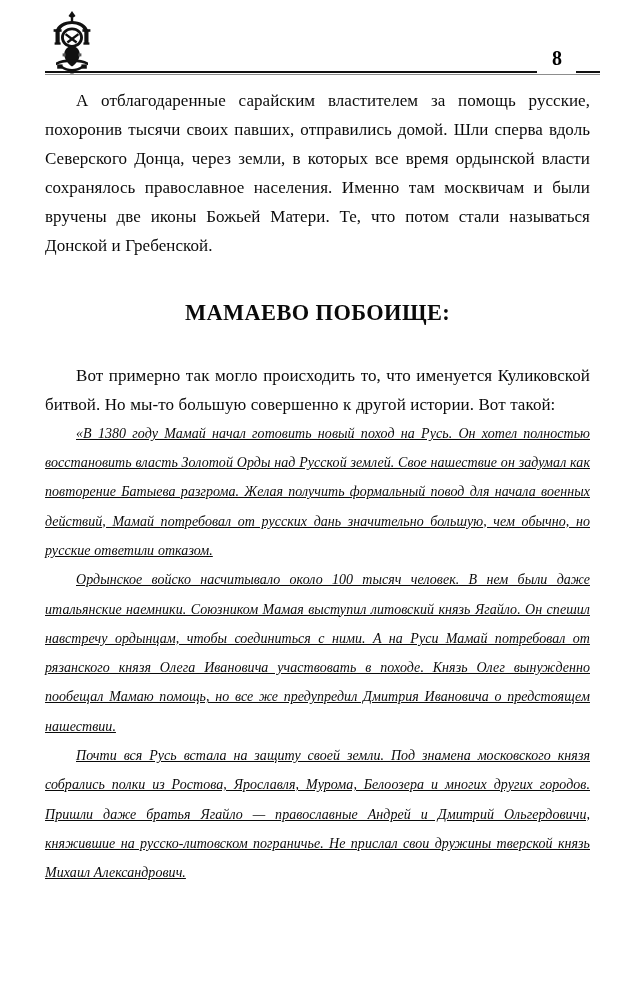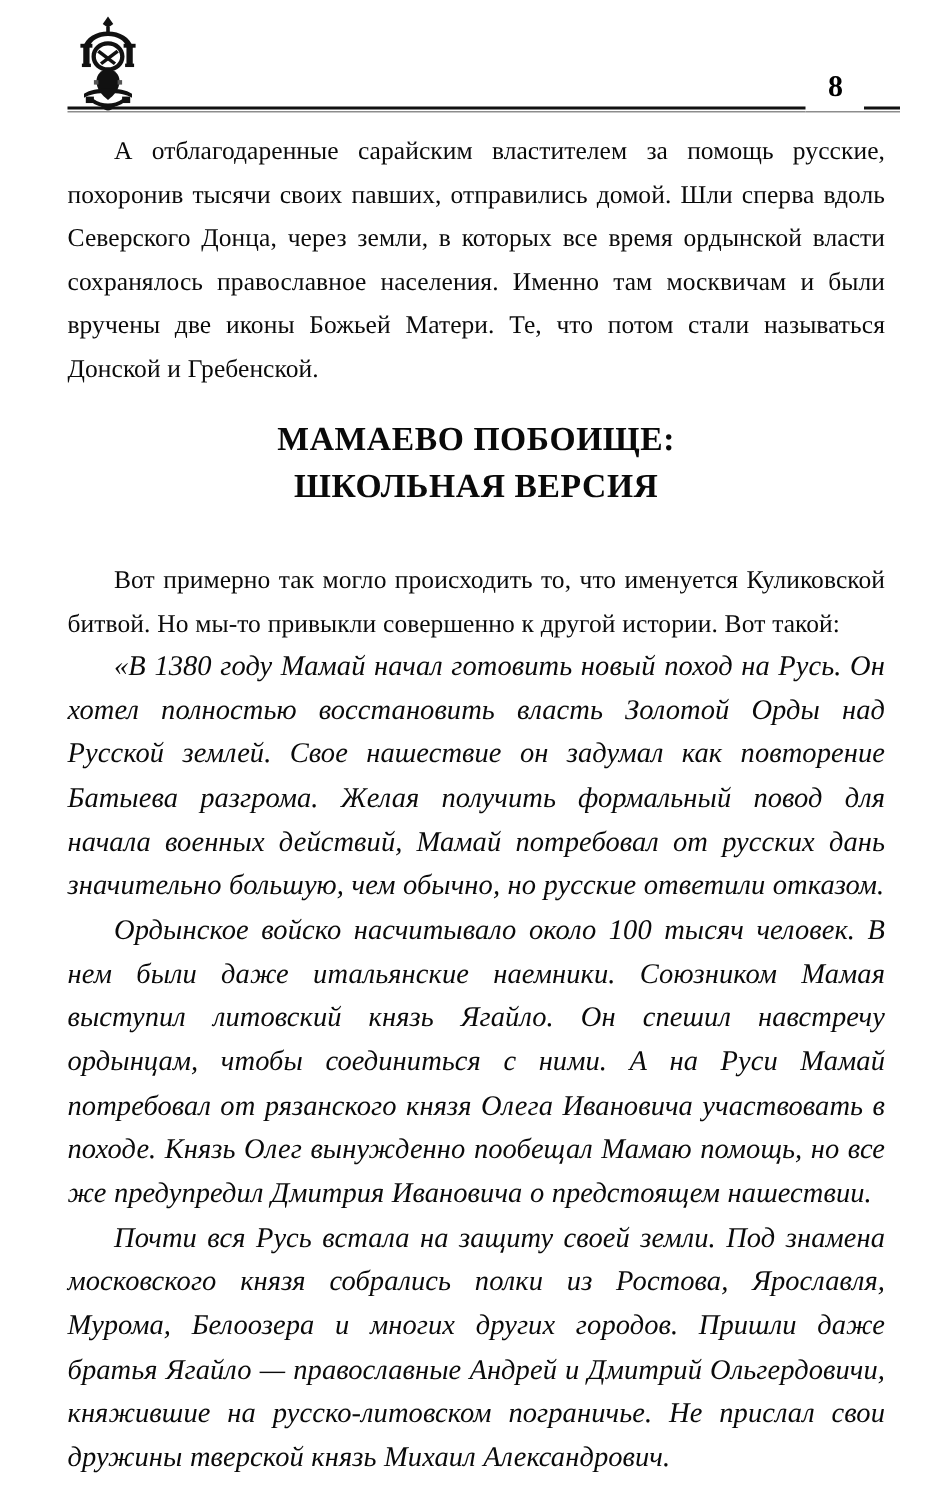--- a/index.html
+++ b/index.html
@@ -106,35 +106,36 @@
     text-align: justify;
     text-indent: 31px;
     letter-spacing: 0.05px;
     word-spacing: 0.2px;
     hyphens: manual;
   }
   p.para:last-child { text-align: justify; }
 
   p.italic {
     font-style: italic;
-    font-size: 19px;
+    font-size: 14px;
     line-height: 29.3px;
+    text-decoration: underline;
   }
 
   .heading {
     margin: 0;
     text-align: center;
     font-weight: bold;
     font-size: 22.4px;
     line-height: 31px;
     letter-spacing: 0.4px;
     text-indent: 0;
   }
   .heading-block {
-    margin-top: 16px;
+    margin-top: 36px;
     margin-bottom: 33px;
   }
   .heading .line2 { display: block; }
 
   .gap-after-intro { margin-top: 0; }
 </style>
 </head>
 <body>
 
 <div class="page">
@@ -193,25 +194,24 @@
     <div class="rule-right"></div>
   </div>
 
   <div class="content">
 
     <p class="para">А отблагодаренные сарайским властителем за помощь русские, похоронив тысячи своих павших, отправились домой. Шли сперва вдоль Северского Донца, через земли, в которых все время ордынской власти сохранялось православное населения. Именно там москвичам и были вручены две иконы Божьей Матери. Те, что потом стали называться Донской и Гребенской.</p>
 
     <div class="heading-block">
       <h2 class="heading">
         <span class="line1">МАМАЕВО ПОБОИЩЕ:</span>
-        <span class="line2">ШКОЛЬНАЯ ВЕРСИЯ</span>
       </h2>
     </div>
 
-    <p class="para gap-after-intro">Вот примерно так могло происходить то, что именуется Куликовской битвой. Но мы-то привыкли совершенно к другой истории. Вот такой:</p>
+    <p class="para gap-after-intro">Вот примерно так могло происходить то, что именуется Куликовской битвой. Но мы-то большую совершенно к другой истории. Вот такой:</p>
 
     <p class="para italic">«В 1380 году Мамай начал готовить новый поход на Русь. Он хотел полностью восстановить власть Золотой Орды над Русской землей. Свое нашествие он задумал как повторение Батыева разгрома. Желая получить формальный повод для начала военных действий, Мамай потребовал от русских дань значительно большую, чем обычно, но русские ответили отказом.</p>
 
     <p class="para italic">Ордынское войско насчитывало около 100 тысяч человек. В нем были даже итальянские наемники. Союзником Мамая выступил литовский князь Ягайло. Он спешил навстречу ордынцам, чтобы соединиться с ними. А на Руси Мамай потребовал от рязанского князя Олега Ивановича участвовать в походе. Князь Олег вынужденно пообещал Мамаю помощь, но все же предупредил Дмитрия Ивановича о предстоящем нашествии.</p>
 
     <p class="para italic">Почти вся Русь встала на защиту своей земли. Под знамена московского князя собрались полки из Ростова, Ярославля, Мурома, Белоозера и многих других городов. Пришли даже братья Ягайло — православные Андрей и Дмитрий Ольгердовичи, княжившие на русско-литовском пограничье. Не прислал свои дружины тверской князь Михаил Александрович.</p>
 
   </div>
 </div>
 

